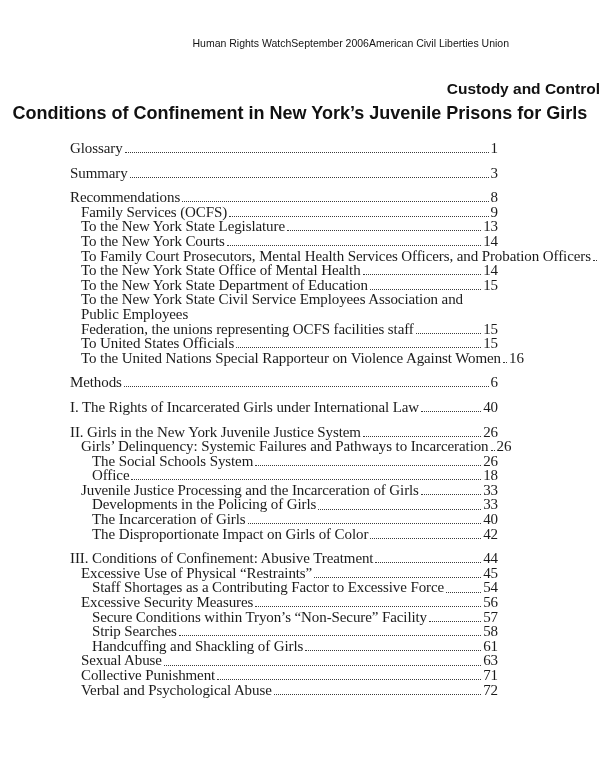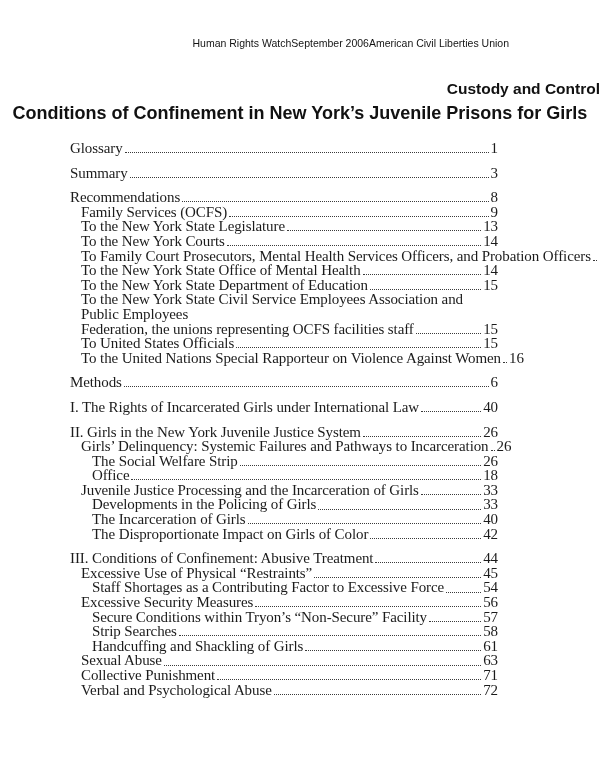--- a/index.html
+++ b/index.html
@@ -199,21 +199,21 @@
       </div>
       <div class="entry lvl1">
         <div class="line">
           <span class="text">Girls’ Delinquency: Systemic Failures and Pathways to Incarceration</span>
           <span class="leader"></span>
           <span class="pnum">26</span>
         </div>
       </div>
       <div class="entry lvl2">
         <div class="line">
-          <span class="text">The Social Welfare Strip</span>
+          <span class="text">The Social Schools System</span>
           <span class="leader"></span>
           <span class="pnum">26</span>
         </div>
       </div>
       <div class="entry lvl2">
         <div class="line">
           <span class="text">Office</span>
           <span class="leader"></span>
           <span class="pnum">18</span>
         </div>

